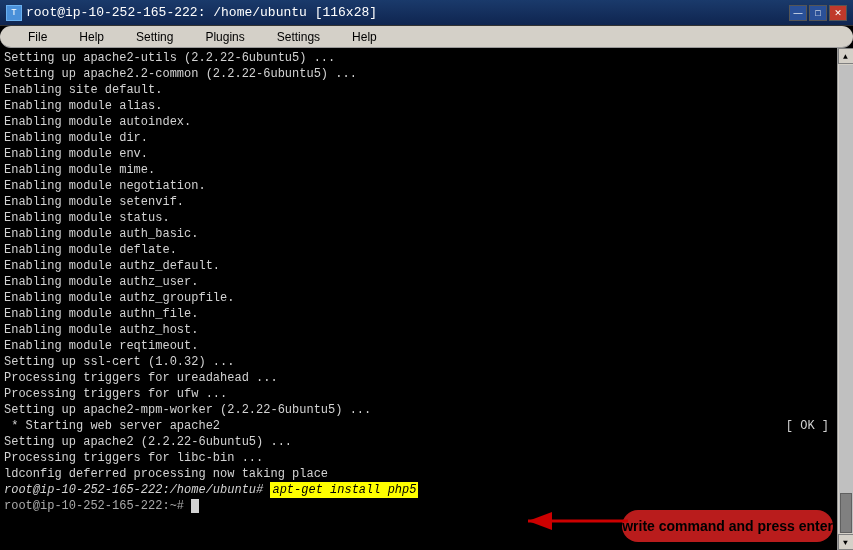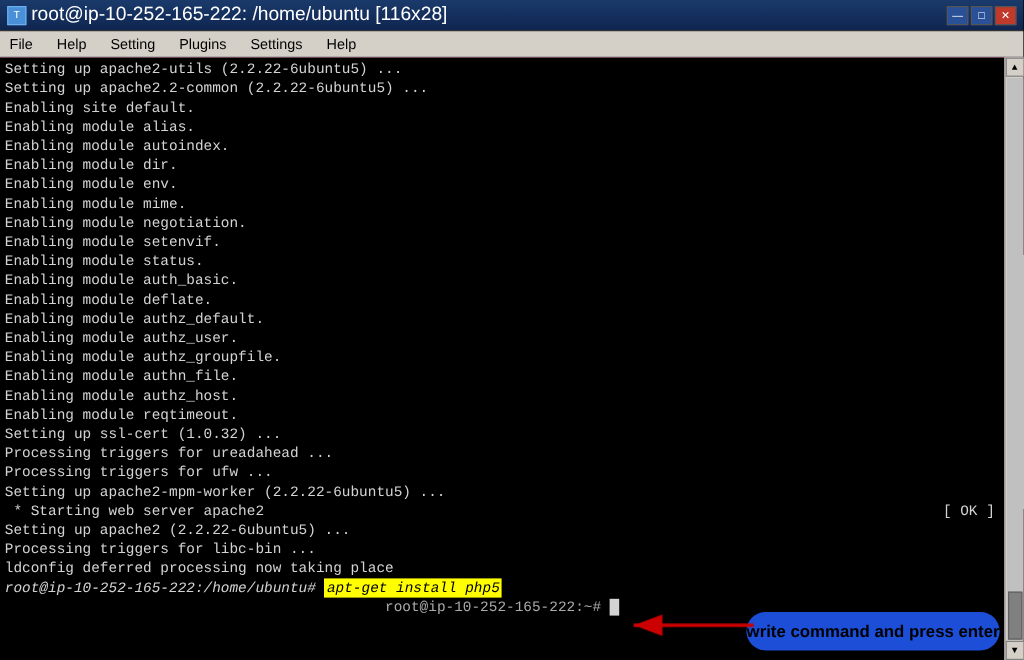--- a/index.html
+++ b/index.html
@@ -33,22 +33,22 @@
       background: #4a90d9;
       border: 1px solid #6ab0f0;
       display: flex;
       align-items: center;
       justify-content: center;
       font-size: 9px;
       color: #fff;
     }
     #title-text {
       color: #ffffff;
-      font-family: Liberation Sans, sans-serif;
-      font-size: 16px;
+      font-family: Liberation Mono, monospace;
+      font-size: 13px;
       font-weight: normal;
     }
     #window-controls {
       display: flex;
       gap: 2px;
     }
     .win-btn {
       width: 18px;
       height: 16px;
       display: flex;
@@ -64,23 +64,24 @@
     .win-btn.close-btn {
       background: #c0392b;
     }
 
     
     #menu-bar {
       background: #d4d0c8;
       height: 22px;
       display: flex;
       align-items: center;
-      padding: 0 0;
+      padding: 0 20px;
       border-bottom: 1px solid #999;
-      gap: 4px;
+      gap: 16px;
+      border-radius: 11px;
     }
     .menu-item {
       padding: 2px 8px;
       font-family: Arial, sans-serif;
       font-size: 12px;
       color: #000;
       cursor: pointer;
     }
 
     
@@ -163,35 +164,34 @@
       height: 14px;
       background: #d3d3d3;
       vertical-align: middle;
     }
 
     
     #annotation-bubble {
       position: absolute;
       right: 20px;
       bottom: 8px;
-      background: #1d4ed8;
+      background: #b91c1c;
       color: #000;
       font-family: Arial, sans-serif;
       font-size: 14px;
       font-weight: bold;
       padding: 8px 0;
       border-radius: 16px;
       white-space: nowrap;
       z-index: 10;
     }
 
     
     .last-line {
       color: #aaa;
-      text-align: center;
     }
   </style>
 </head>
 <body>
 
 <div id="title-bar">
   <div id="title-bar-left">
     <div id="app-icon">
       <span>T</span>
     </div>

